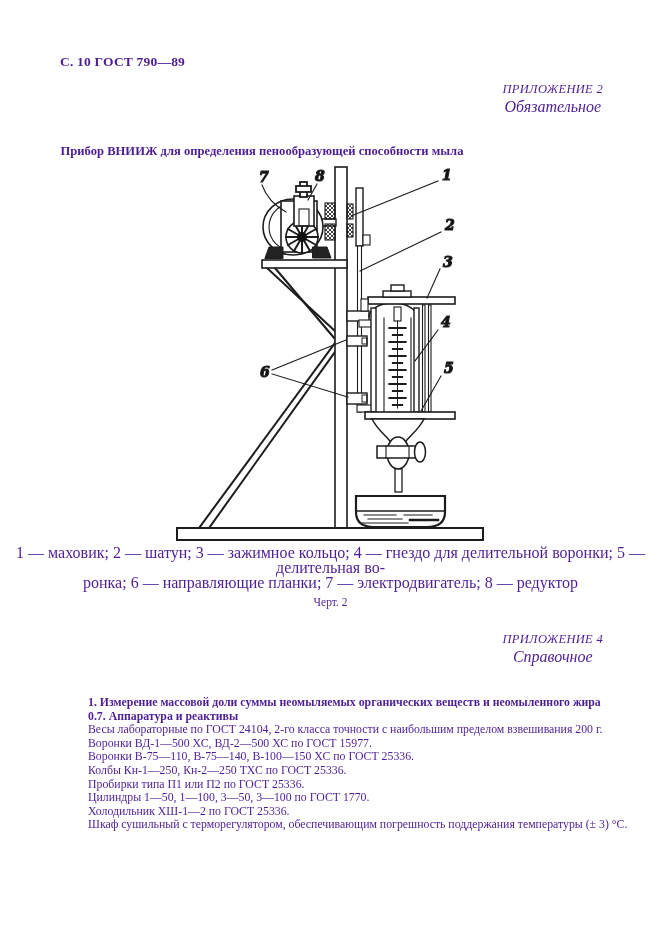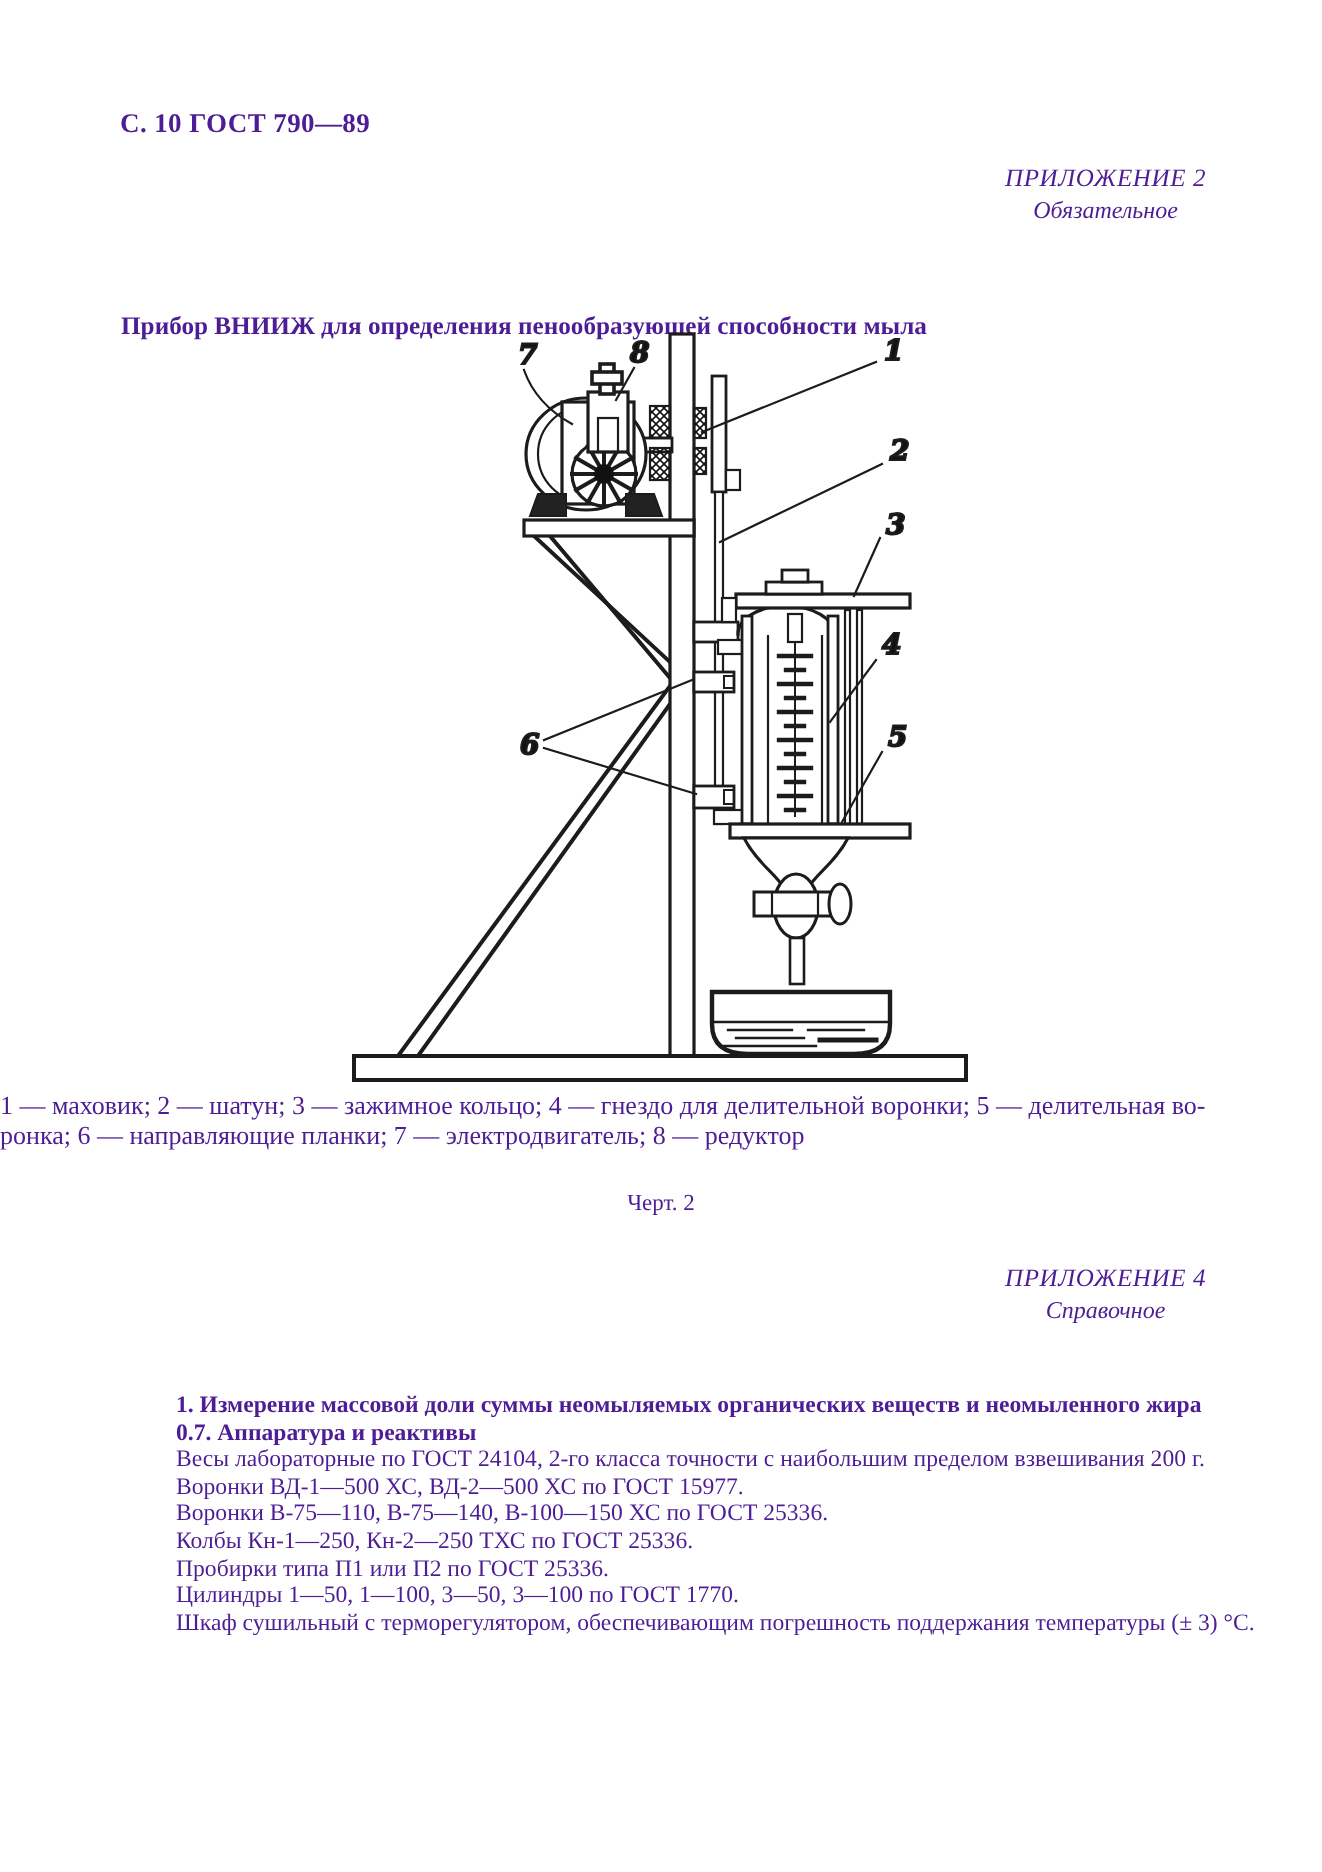--- a/index.html
+++ b/index.html
@@ -4,26 +4,26 @@
 <style>
   html,body{margin:0;padding:0;background:#ffffff;}
   .page{
     position:relative;width:661px;height:936px;background:#ffffff;
     font-family:"Liberation Serif","DejaVu Serif",serif;color:#4c1d95;overflow:hidden;
   }
   .abs{position:absolute;}
   .page-header{left:60px;top:54px;font-size:13.5px;font-weight:bold;letter-spacing:.2px;white-space:nowrap;}
   .appx{text-align:center;font-style:italic;white-space:nowrap;}
   .appx .appx-title{font-size:12.5px;letter-spacing:.3px;}
-  .appx .appx-sub{font-size:12px;margin-top:1px;}
+  .appx .appx-sub{font-size:16px;margin-top:1px;}
   .appx2{right:58px;top:82px;margin-left:12px;}
   .appx3{right:58px;top:632px;}
-  .fig-title{left:0;top:144px;width:524px;text-align:center;font-weight:bold;font-size:12.6px;white-space:nowrap;margin-top:12px;}
+  .fig-title{left:0;top:144px;width:524px;text-align:center;font-weight:bold;font-size:12.6px;white-space:nowrap;}
   .diagram-svg{left:0;top:0;width:661px;height:936px;}
-  .caption{left:0;top:545px;width:661px;font-size:13px;line-height:15px;}
+  .caption{left:0;top:545px;width:661px;text-align:center;font-size:16px;line-height:15px;}
   .chert{left:0;top:596px;width:661px;text-align:center;font-size:11.5px;}
   .body-block{left:88px;top:696px;width:515px;font-size:11.8px;line-height:13.6px;}
   .body-block .b{white-space:nowrap;}
   .body-block .bold{font-weight:bold;}
   svg text.lbl{font-family:"DejaVu Serif",serif;font-style:italic;font-weight:bold;font-size:14px;fill:#111;}
 </style>
 </head>
 <body>
 
 <div class="page">
@@ -166,16 +166,17 @@
 
   <div class="abs body-block">
     <div class="b bold">1. Измерение массовой доли суммы неомыляемых органических веществ и неомыленного жира</div>
     <div class="b bold">0.7. Аппаратура и реактивы</div>
     <div class="b">Весы лабораторные по ГОСТ 24104, 2-го класса точности с наибольшим пределом взвешивания 200 г.</div>
     <div class="b">Воронки ВД-1—500 ХС, ВД-2—500 ХС по ГОСТ 15977.</div>
     <div class="b">Воронки В-75—110, В-75—140, В-100—150 ХС по ГОСТ 25336.</div>
     <div class="b">Колбы Кн-1—250, Кн-2—250 ТХС по ГОСТ 25336.</div>
     <div class="b">Пробирки типа П1 или П2 по ГОСТ 25336.</div>
     <div class="b">Цилиндры 1—50, 1—100, 3—50, 3—100 по ГОСТ 1770.</div>
+    <div class="b">Холодильник ХШ-1—2 по ГОСТ 25336.</div>
     <div class="b">Шкаф сушильный с терморегулятором, обеспечивающим погрешность поддержания температуры (± 3) °С.</div>
   </div>
 
 </div>
 
 </body></html>

